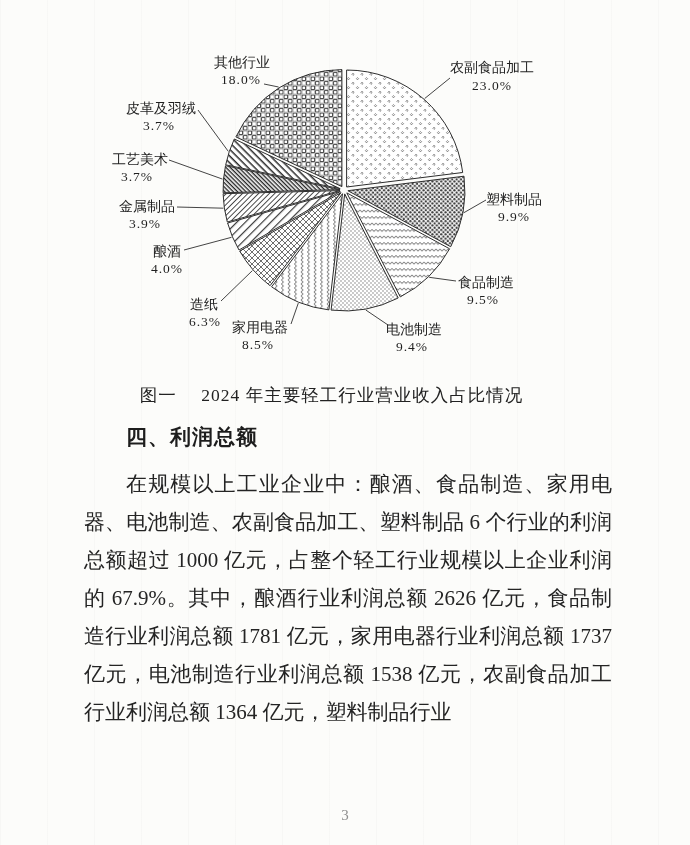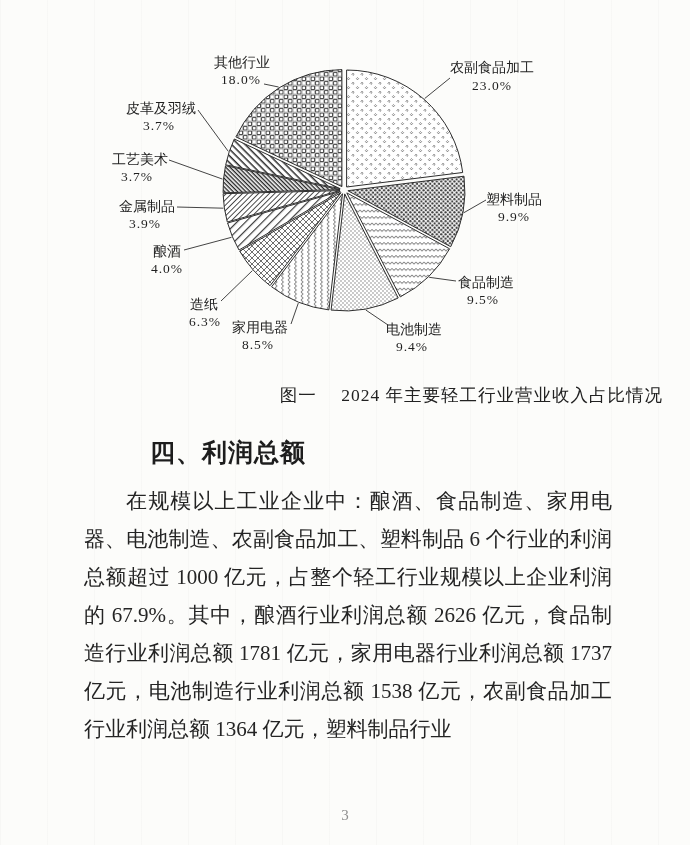--- a/index.html
+++ b/index.html
@@ -12,26 +12,26 @@
     position:relative;width:690px;height:845px;overflow:hidden;
     background:
       repeating-linear-gradient(90deg, rgba(130,130,130,0.04) 0 1px, transparent 1px 47px),
       #fcfcfa;
   }
   .chart-wrap{position:absolute;top:0;left:0;width:690px;height:368px;}
   svg text.slice-name{font-family:"Liberation Serif","DejaVu Serif",serif;font-size:14px;fill:#1f1f1f;}
   svg text.slice-pct{font-family:"Liberation Serif","DejaVu Serif",serif;font-size:13.5px;fill:#1f1f1f;letter-spacing:1px;}
   .figure-caption{
     position:absolute;top:383px;left:0;width:663px;
-    text-align:right;font-size:17.5px;letter-spacing:1px;color:#222;
+    text-align:center;font-size:17.5px;letter-spacing:1px;color:#222;
   }
   .caption-gap{display:inline-block;width:1.4em;}
   .section{position:absolute;top:424px;left:84px;width:528px;}
   .section h2{
-    margin:16px;font-size:25px;line-height:26px;font-weight:bold;
+    margin:0;font-size:21px;line-height:26px;font-weight:bold;
     text-indent:2em;color:#1d1d1d;letter-spacing:1px;
   }
   .section p{
     margin:15px 0 0 0;font-size:21px;line-height:38px;
     text-align:justify;text-indent:2em;color:#242424;
   }
   .section p + p{margin-top:4px;}
   .page-number{
     position:absolute;top:807px;left:0;width:690px;
     text-align:center;font-size:15px;color:#8e8e8e;

